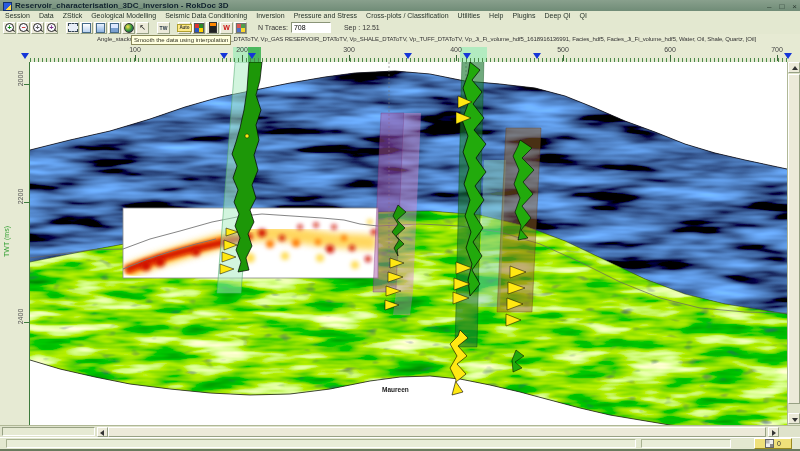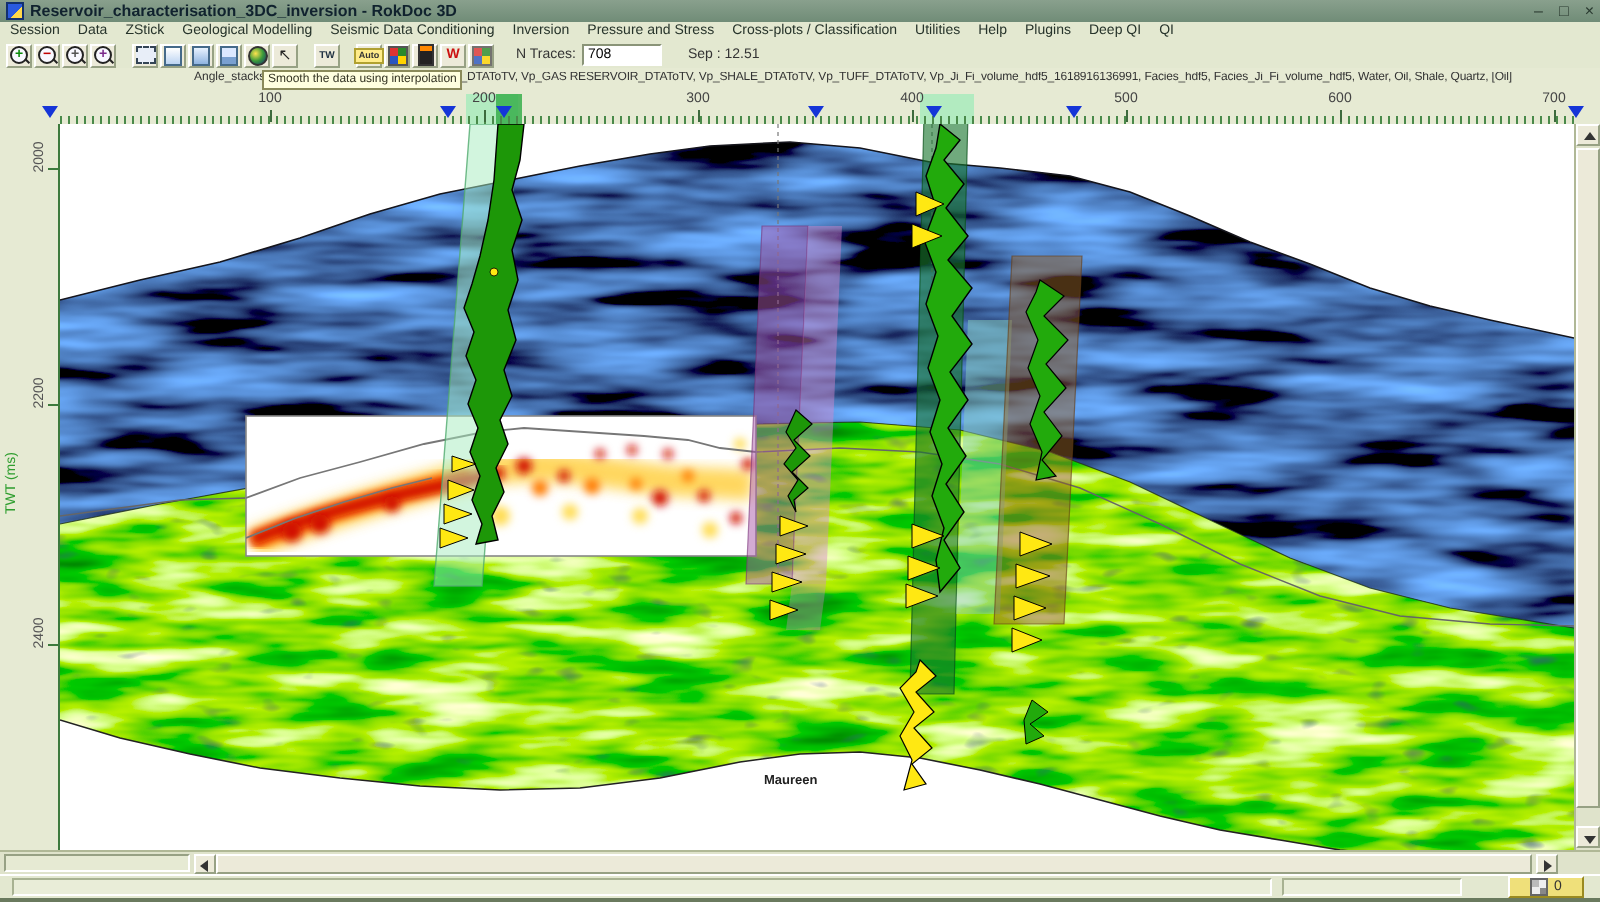--- a/index.html
+++ b/index.html
@@ -1,21 +1,21 @@
 <!DOCTYPE html>
 <html><head>
 <meta charset="utf-8">
 <style>
   html,body{margin:0;padding:0;background:#555;}
   #app{position:relative;width:800px;height:451px;overflow:hidden;
        font-family:"Liberation Sans","DejaVu Sans",sans-serif;
        background:#e3e8d0;border-bottom:2px solid #6a7a5e;box-sizing:border-box;}
   
   #titlebar{position:absolute;left:0;top:0;width:800px;height:11px;
-      background:linear-gradient(#89a08d,#708c77);display:flex;align-items:center;padding:0 3px;box-sizing:border-box;}
+      background:linear-gradient(#89a08d,#708c77);display:flex;align-items:flex-end;padding:0 3px;box-sizing:border-box;}
   #app-icon{width:7px;height:7px;background:linear-gradient(135deg,#2a5adf 60%,#ffd94a 60%);border:1px solid #12306e;margin-right:3px;}
   #title-text{font-size:8px;font-weight:bold;color:#10222e;white-space:nowrap;line-height:11px;}
   #win-controls{margin-left:auto;display:flex;gap:8px;}
   #win-controls span{font-size:8px;color:#2a3a30;line-height:9px;cursor:default;}
   
   #menubar{position:absolute;left:0;top:11px;width:800px;height:10px;background:#e3e8d0;
       display:flex;align-items:center;gap:9px;padding:0 5px;border-bottom:1px solid #cdd6b8;}
   .menu-item{font-size:7px;color:#26332a;white-space:nowrap;line-height:10px;}
   
   #toolbar{position:absolute;left:0;top:21px;width:800px;height:13px;background:#e3e8d0;

